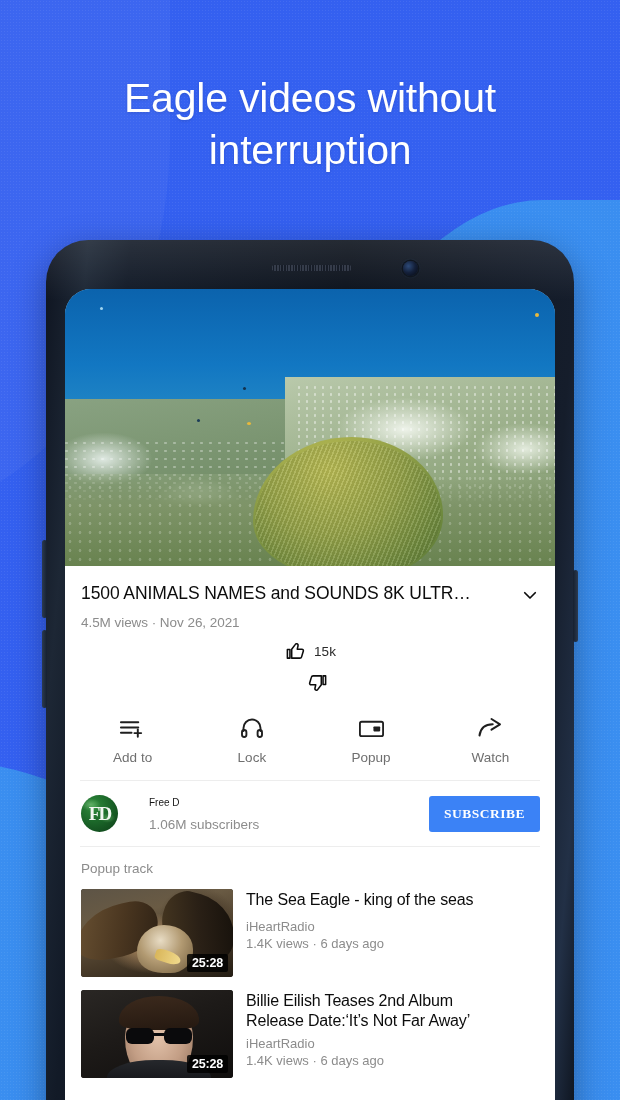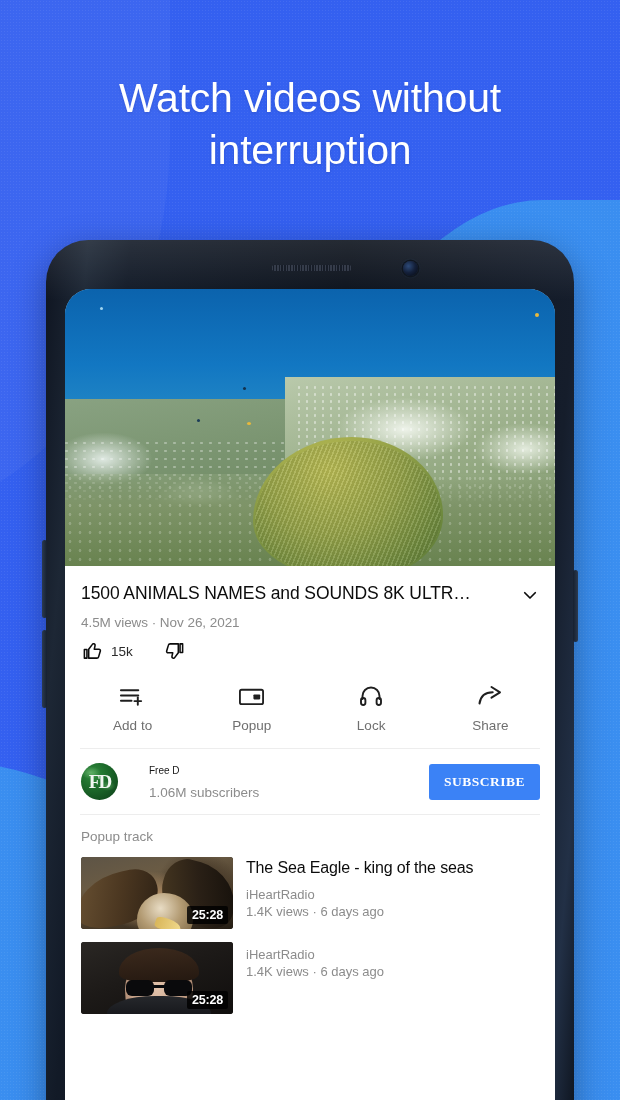--- a/index.html
+++ b/index.html
@@ -184,20 +184,21 @@
     letter-spacing:-.1px;
   }
   .chev { width:18px; flex:0 0 18px; padding-top:3px; }
   .meta {
     padding:7px 16px 0 16px;
     font-size:13.5px; color:#8c8c8c; letter-spacing:-.05px;
   }
   .rating-row {
     display:flex; align-items:center; gap:10px;
     padding:10px 16px 0 17px;
+    flex-direction:column;
   }
   .rating-item { display:flex; align-items:center; gap:7px; }
   .rating-count { font-size:13.5px; color:#2b2b2b; }
   .gap-dislike { margin-left:20px; }
 
   .actions {
     display:flex; padding:21px 5px 15px 8px;align-items:center;
   }
   .action { flex:1; text-align:center; }
   .action-ico { height:26px; display:flex; align-items:center; justify-content:center; }
@@ -237,21 +238,21 @@
 
   .next-label {
     padding:14px 16px 0 16px;
     font-size:13.5px; color:#8c8c8c;
   }
 
   .track {
     display:flex; gap:13px; padding:13px 16px 0 16px;
   }
   .thumb {
-    position:relative; width:152px; height:72px;
+    position:relative; width:152px; height:88px;
     border-radius:3px; overflow:hidden; flex:0 0 152px;
     background:#1a1713;
   }
   .thumb-eagle {
     position:absolute; inset:0;
     background:
       radial-gradient(ellipse 70px 42px at 48% 62%, #c9a071 0%, rgba(201,160,113,0) 72%),
       radial-gradient(ellipse 52px 40px at 76% 30%, #3a2c1e 0%, rgba(58,44,30,0) 72%),
       linear-gradient(165deg,#5d5446 0%,#6a5b44 30%,#4a3c2a 62%,#241d14 100%);
   }
@@ -327,21 +328,21 @@
 </head>
 <body>
 
 <div id="bg">
   <div class="blob-left-soft"></div>
   <div class="blob-right"></div>
   <div class="blob-left"></div>
   <div class="noise"></div>
 </div>
 
-<div id="headline">Watch videos without interruption</div>
+<div id="headline">Eagle videos without interruption</div>
 
 <div id="phone">
   <div class="phone-body"></div>
   <div class="bezel-gloss"></div>
   <div class="speaker"></div>
   <div class="camera"></div>
   <div class="btn-power"></div>
   <div class="btn-vol-up"></div>
   <div class="btn-vol-dn"></div>
 
@@ -405,47 +406,47 @@
               <line x1="2" y1="17" x2="13" y2="17"></line>
               <line x1="19.5" y1="13.5" x2="19.5" y2="21"></line>
               <line x1="16" y1="17.3" x2="23" y2="17.3"></line>
             </svg>
           </div>
           <div class="action-lbl">Add to</div>
         </div>
 
         <div class="action">
           <div class="action-ico">
-            <svg width="27" height="24" viewBox="0 0 28 24" fill="none" stroke="#1f1f1f" stroke-width="1.9">
-              <rect x="2" y="5.5" width="24" height="15" rx="1.8"></rect>
-              <rect x="16" y="10.5" width="7" height="5" rx=".8" fill="#1f1f1f" stroke="none"></rect>
-            </svg>
-          </div>
-          <div class="action-lbl">Popup</div>
-        </div>
-
-        <div class="action">
-          <div class="action-ico">
             <svg width="26" height="24" viewBox="0 0 24 24" fill="none" stroke="#1f1f1f" stroke-width="1.9" stroke-linecap="round">
               <path d="M3.5 15V12a8.5 8.5 0 0 1 17 0v3"></path>
               <rect x="2" y="14" width="4.4" height="7" rx="2.2"></rect>
               <rect x="17.6" y="14" width="4.4" height="7" rx="2.2"></rect>
             </svg>
           </div>
           <div class="action-lbl">Lock</div>
         </div>
 
         <div class="action">
           <div class="action-ico">
+            <svg width="27" height="24" viewBox="0 0 28 24" fill="none" stroke="#1f1f1f" stroke-width="1.9">
+              <rect x="2" y="5.5" width="24" height="15" rx="1.8"></rect>
+              <rect x="16" y="10.5" width="7" height="5" rx=".8" fill="#1f1f1f" stroke="none"></rect>
+            </svg>
+          </div>
+          <div class="action-lbl">Popup</div>
+        </div>
+
+        <div class="action">
+          <div class="action-ico">
             <svg width="27" height="24" viewBox="0 0 26 24" fill="none" stroke="#1f1f1f" stroke-width="2" stroke-linecap="round" stroke-linejoin="round">
               <path d="M2 19.5C3.2 11 8.8 8.2 15.2 8.2"></path>
               <polyline points="14,3 22.5,8.3 14,13.6" fill="none"></polyline>
             </svg>
           </div>
-          <div class="action-lbl">Share</div>
+          <div class="action-lbl">Watch</div>
         </div>
 
       </div>
 
       <div class="divider"></div>
 
       <div class="channel">
         <div class="avatar">
           <div class="avatar-cont"></div>
           <div class="avatar-mark">FD</div>
@@ -484,20 +485,22 @@
           <div class="p-hair"></div>
           <div class="p-glasses">
             <div class="p-lens l"></div>
             <div class="p-bridge"></div>
             <div class="p-lens r"></div>
           </div>
           <div class="p-shoulder"></div>
           <div class="dur">25:28</div>
         </div>
         <div class="track-text">
+          <div class="tr-title">Billie Eilish Teases 2nd Album</div>
+          <div class="tr-title">Release Date:‘It’s Not Far Away’</div>
           <div class="tr-channel tr-gap2">iHeartRadio</div>
           <div class="tr-meta">1.4K views  · 6 days ago</div>
         </div>
       </div>
 
     </div>
   </div>
 </div>
 
 </body></html>

